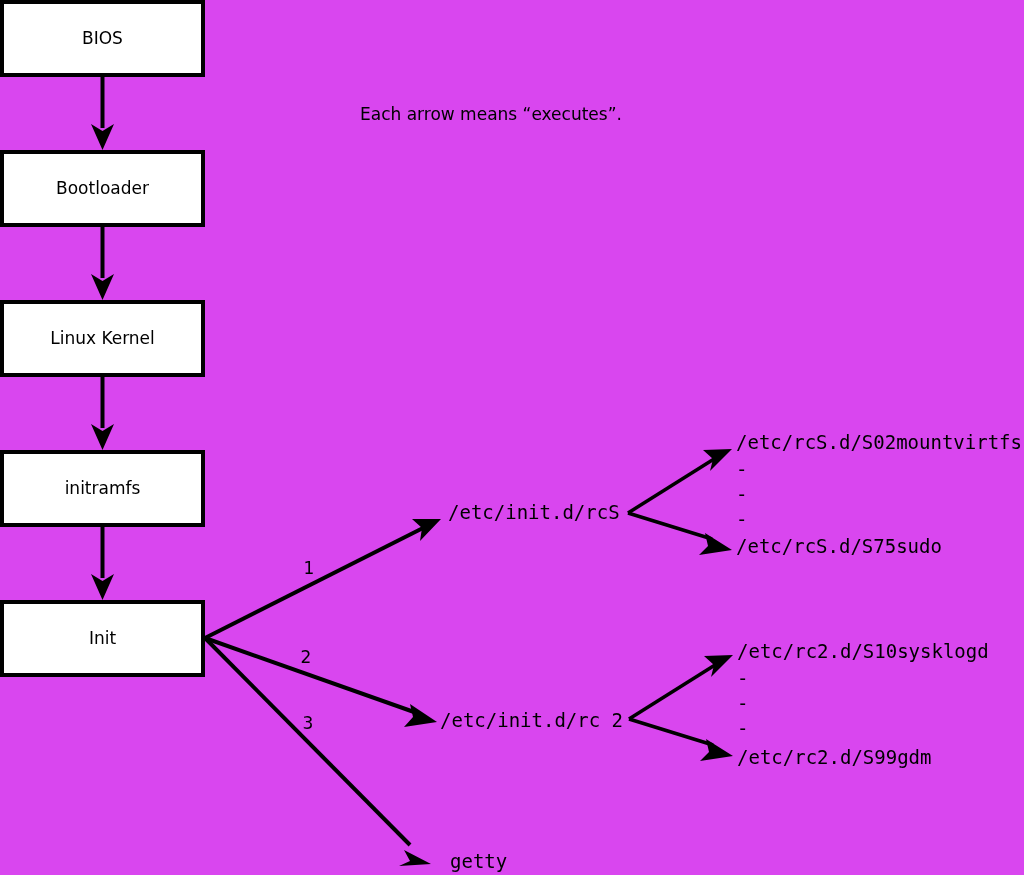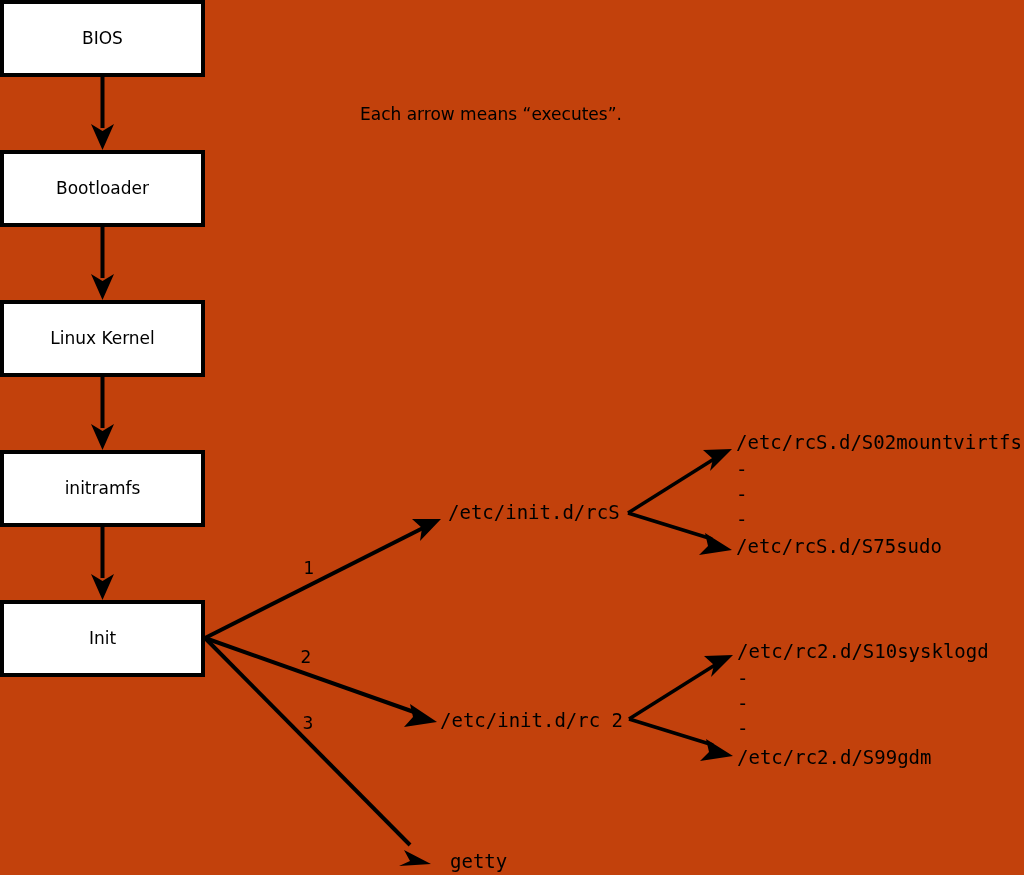--- a/index.html
+++ b/index.html
@@ -8,21 +8,21 @@
     padding: 0;
     background: #ffffff;
   }
   body {
     font-family: "Liberation Sans", sans-serif;
   }
   #canvas {
     position: relative;
     width: 1024px;
     height: 875px;
-    background: #c2410c;
+    background: #d946ef;
     overflow: hidden;
   }
   #diagram-svg {
     position: absolute;
     left: 0;
     top: 0;
     width: 1024px;
     height: 875px;
   }
   .box-rect {

